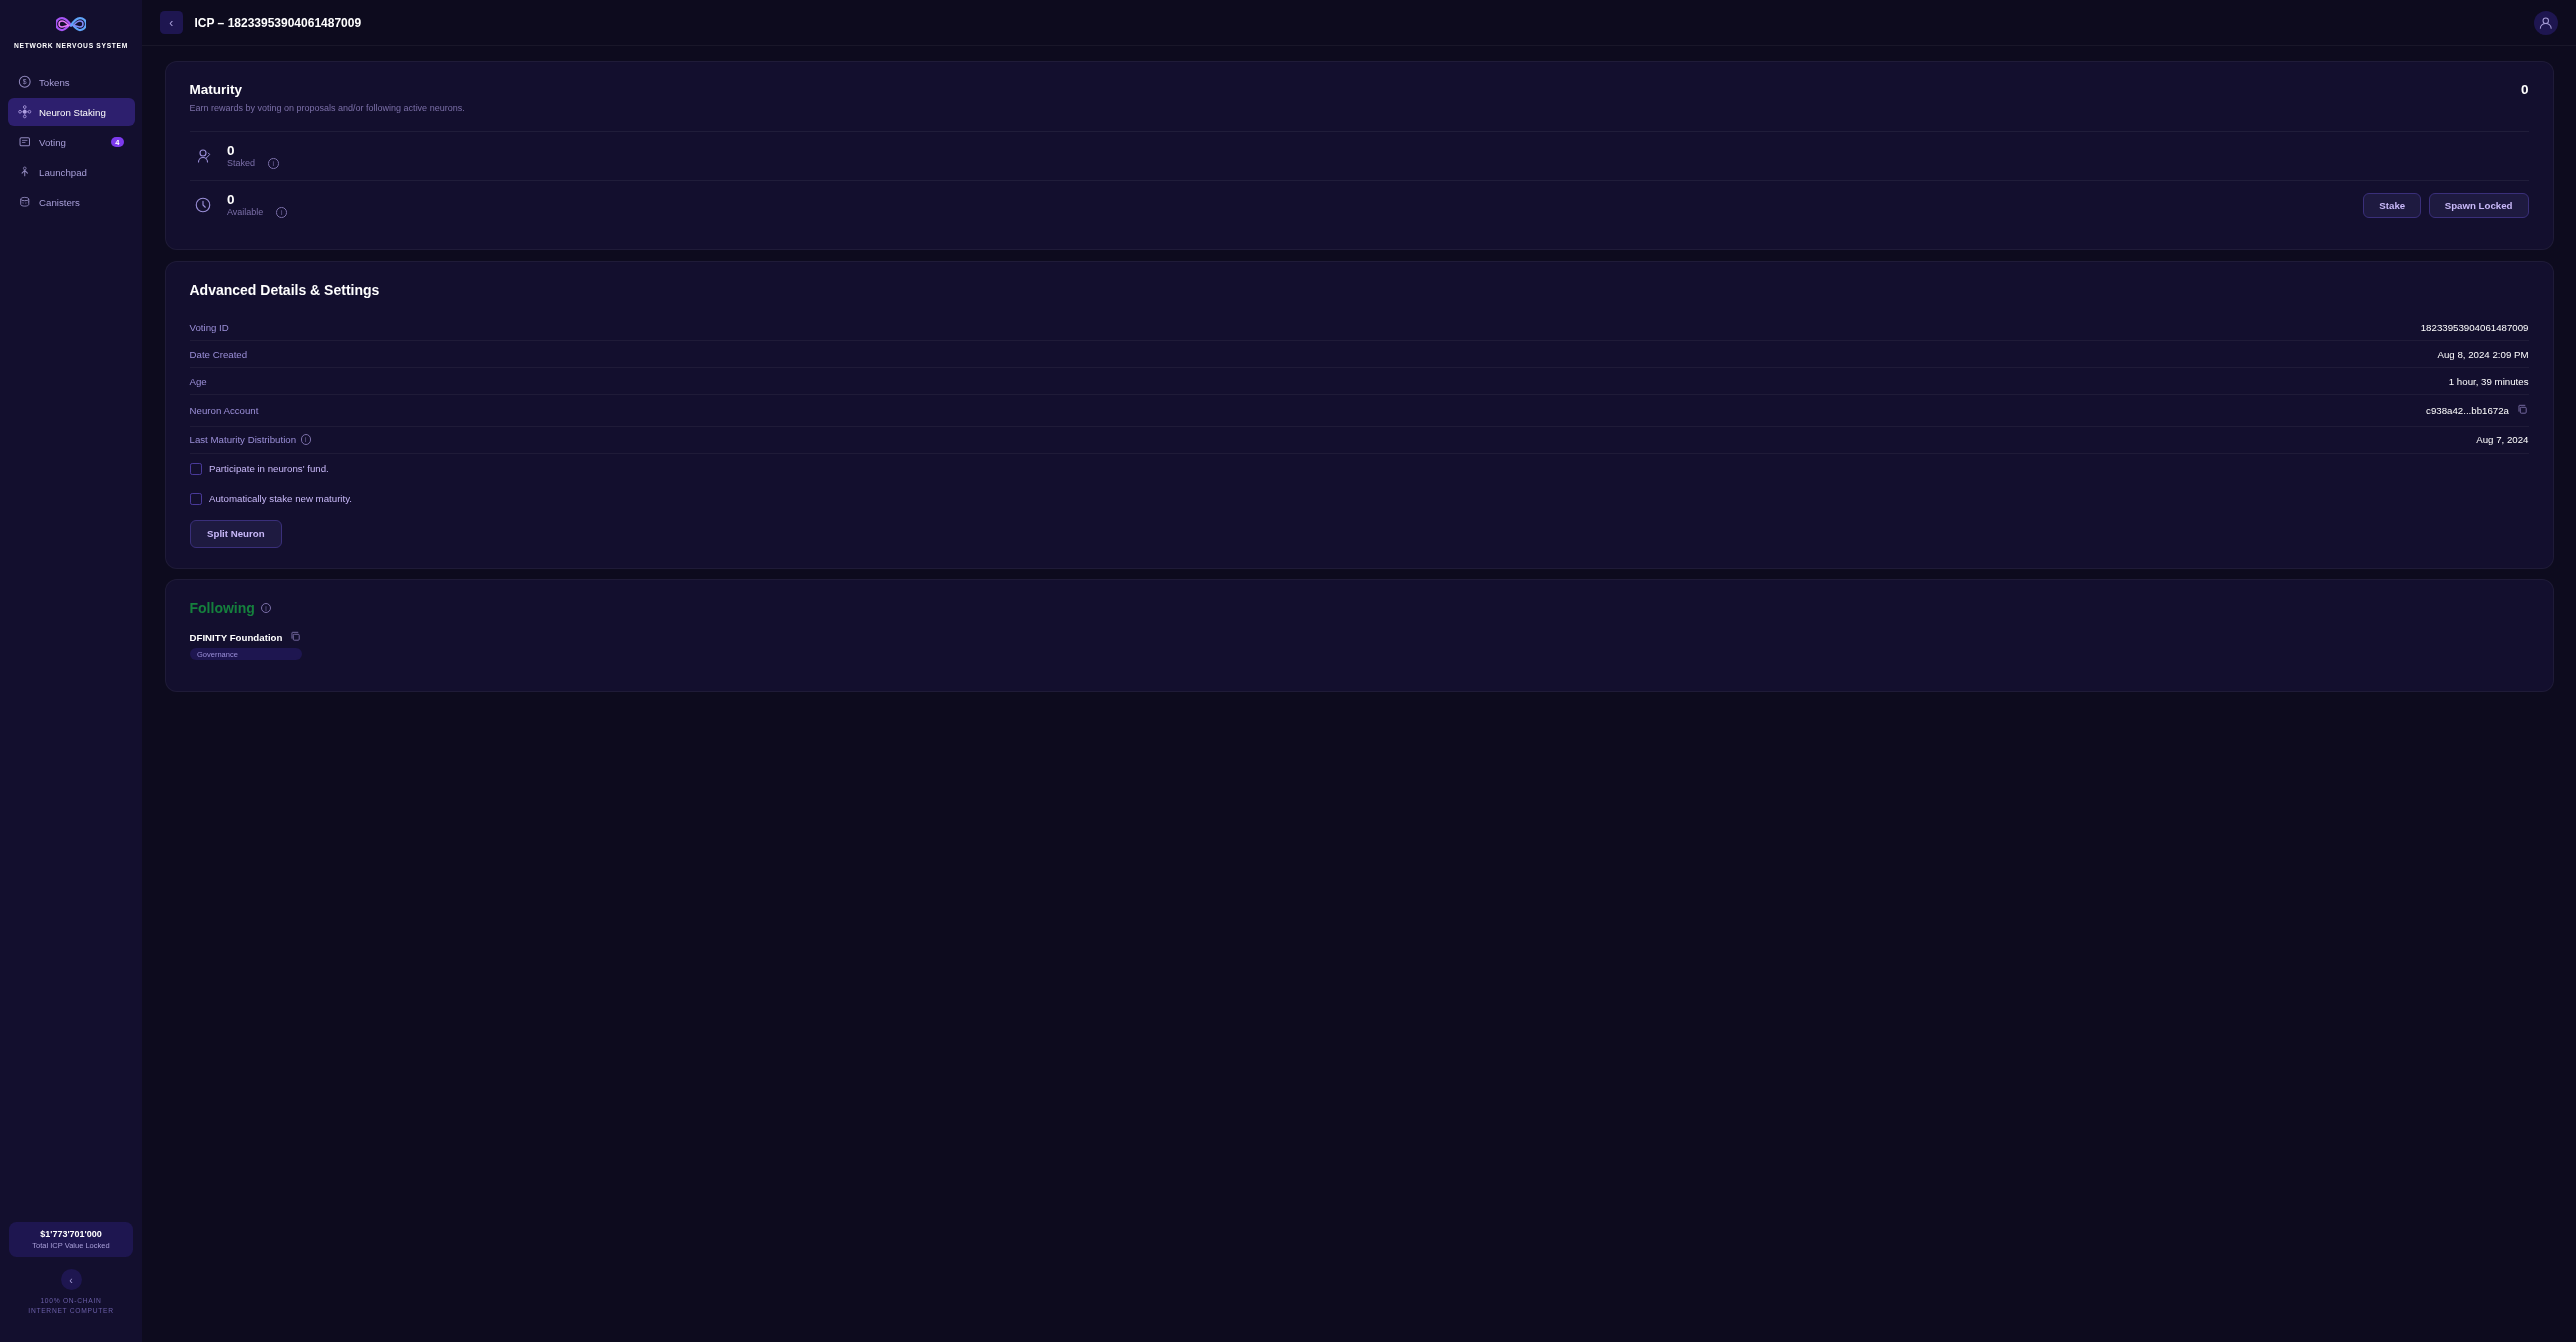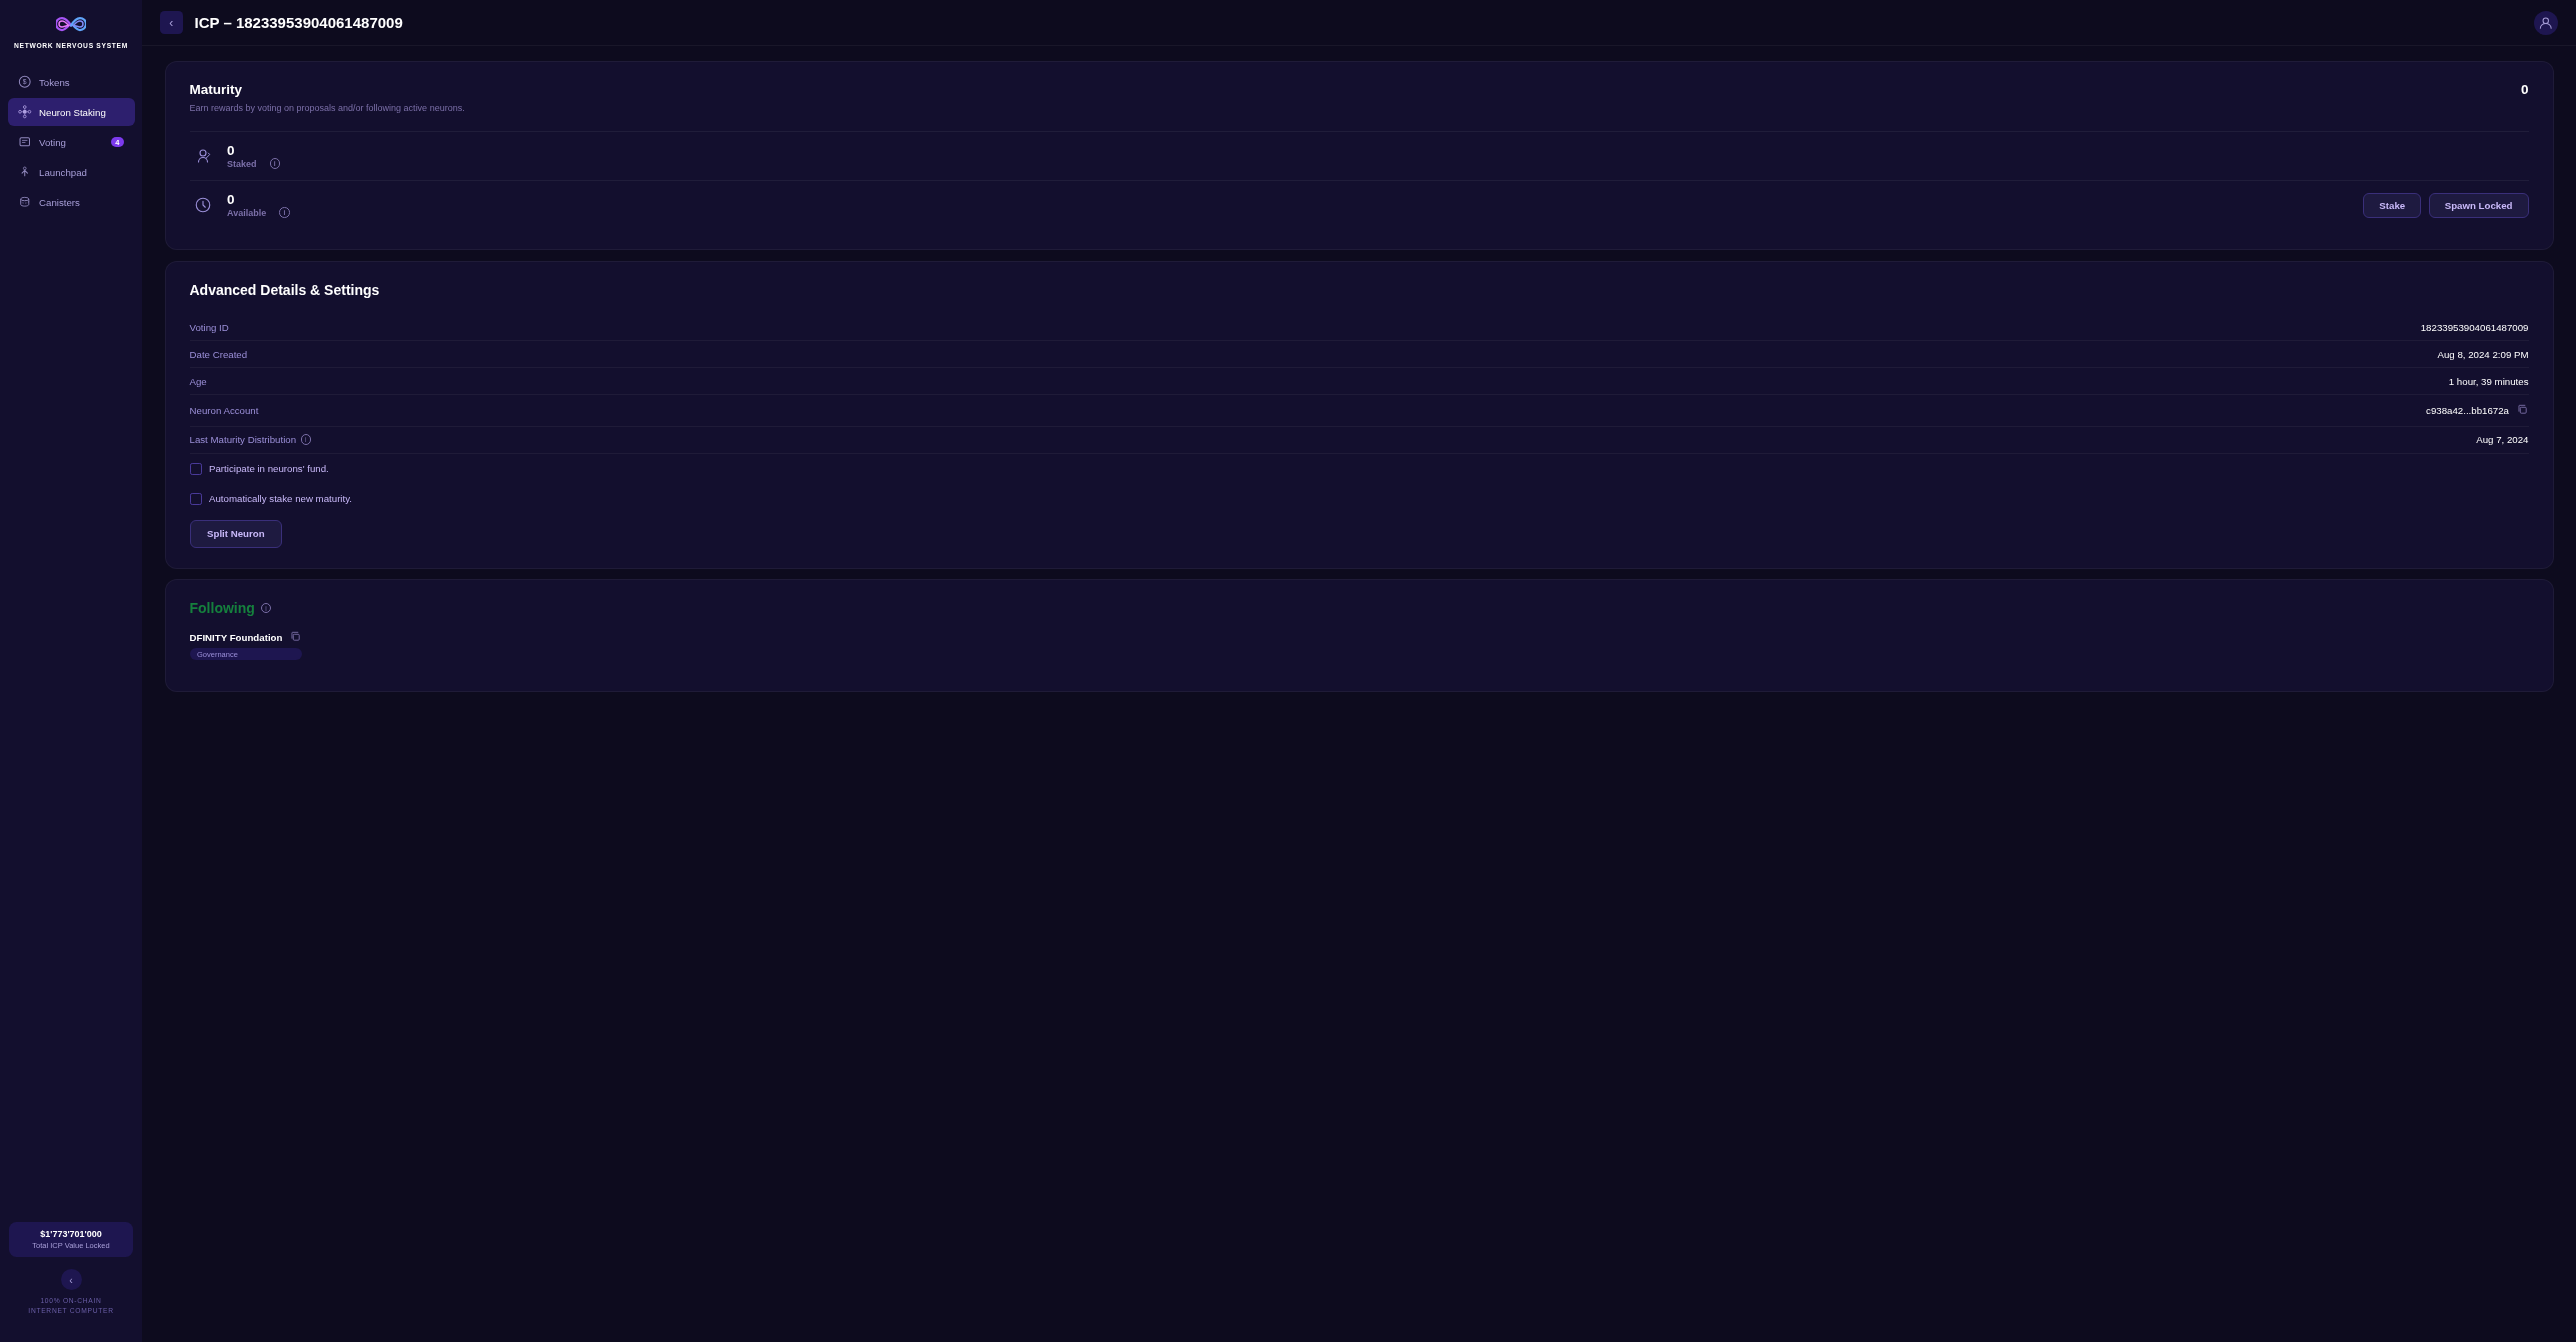--- a/index.html
+++ b/index.html
@@ -162,21 +162,21 @@
       justify-content: center;
       width: 22.5px;
       height: 22.5px;
       background: #1e1650;
       border-radius: 4.5px;
       cursor: pointer;
       color: #a89fd8;
       font-size: 12px;
     }
     .topbar-title {
-      font-size: 15px;
+      font-size: 12px;
       font-weight: 600;
       color: #fff;
     }
     .user-icon {
       width: 24px;
       height: 24px;
       border-radius: 50%;
       background: #1e1650;
       display: flex;
       align-items: center;
@@ -247,23 +247,22 @@
     .maturity-row-info { flex: 1; }
     .maturity-row-amount {
       font-size: 13.5px;
       font-weight: 700;
       color: #fff;
     }
     .maturity-row-label {
       font-size: 9px;
       color: #7b6fa8;
       display: flex;
-      align-items: flex-end;
+      align-items: flex-start;
       gap: 13px;
-      font-weight: bold;
     }
     .info-icon {
       display: inline-flex;
       align-items: center;
       justify-content: center;
       width: 10.5px;
       height: 10.5px;
       border-radius: 50%;
       border: 1.1px solid #7b6fa8;
       font-size: 6.7px;

